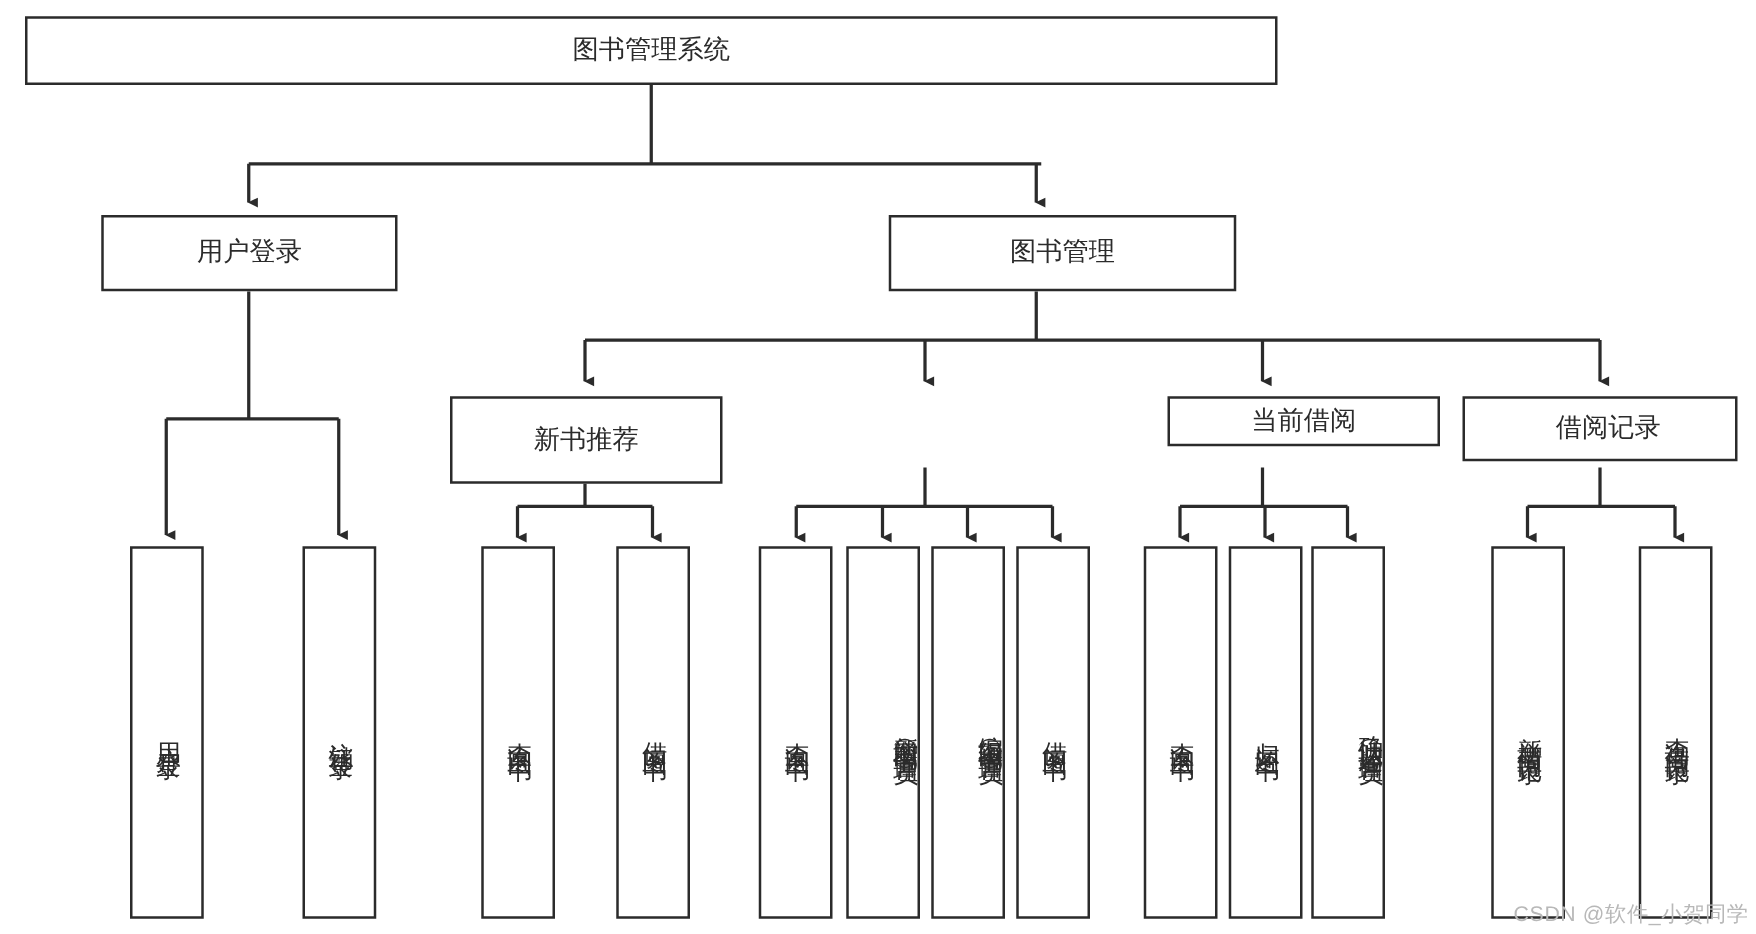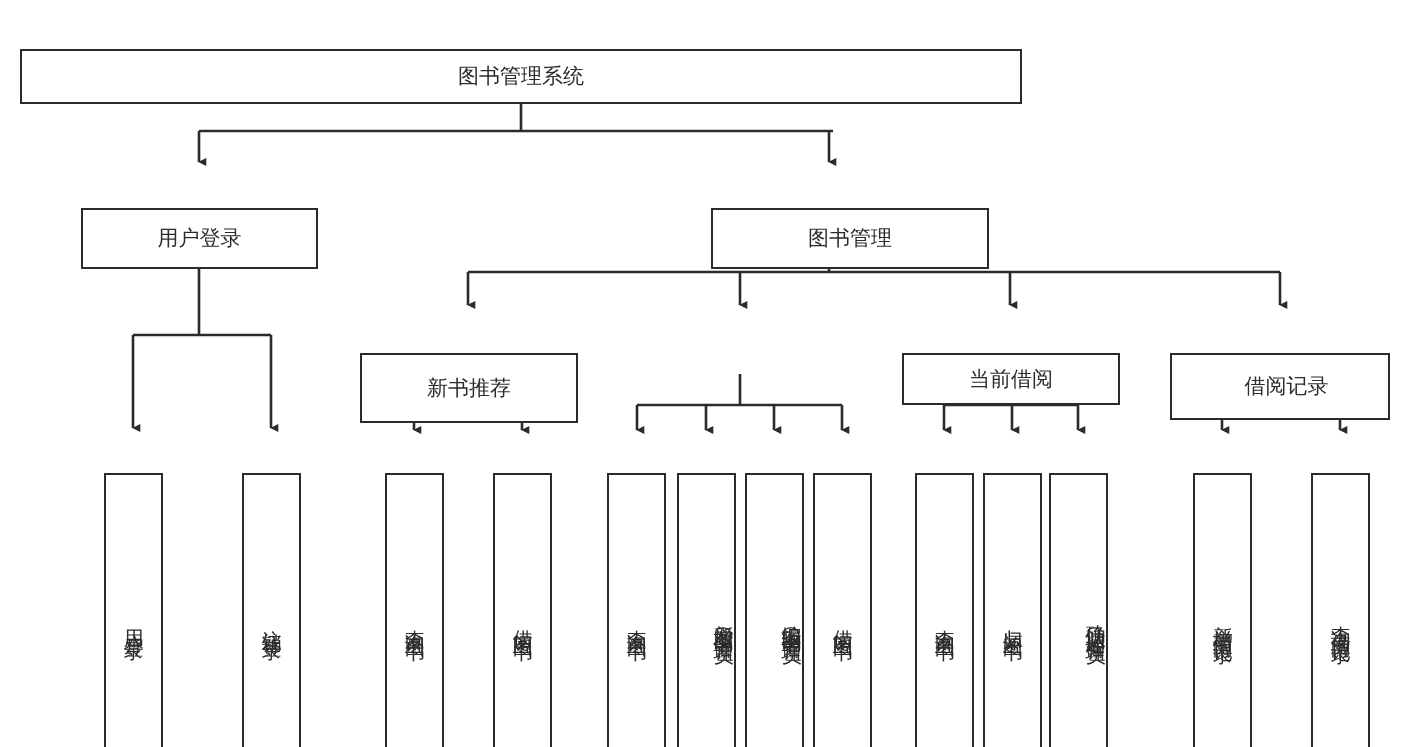--- a/index.html
+++ b/index.html
@@ -13,21 +13,20 @@
   .node{
     position:absolute;
     box-sizing:border-box;
     background:#ffffff;
     border:2.5px solid #2b2b2b;
     display:flex;
     align-items:center;
     justify-content:center;
     color:#2b2b2b;
     line-height:1.08;
-    margin-top:36px;
   }
   .node.h{ font-size:21px; }
   .node.root{ font-size:21px; }
   .node.v{
     font-size:20px;
     writing-mode:vertical-rl;
     text-orientation:upright;
     letter-spacing:4px;
     align-items:center;
     justify-content:center;
@@ -103,35 +102,36 @@
       <path d="M1340,405 L1340,430" marker-end="url(#arrow)"></path>
     </g>
   </svg>
 
   <div class="node root" style="left:20px;top:13px;width:1002px;height:55px;">图书管理系统</div>
 
   <div class="node h" style="left:81px;top:172px;width:237px;height:61px;">用户登录</div>
   <div class="node h" style="left:711px;top:172px;width:278px;height:61px;">图书管理</div>
 
   <div class="node h" style="left:360px;top:317px;width:218px;height:70px;">新书推荐</div>
-  <div class="node h" style="left:902px;top:317px;width:218px;height:52px;">当前借阅</div>
-  <div class="node h" style="left:1170px;top:317px;width:220px;height:67px;padding-left:13px;">借阅记录</div>
+  <div class="node h" style="left:934px;top:317px;width:218px;height:40px;">当前借阅</div>
+  <div class="node h" style="left:1170px;top:317px;width:220px;height:52px;padding-left:13px;">借阅记录</div>
 
   <div class="node v" style="left:104px;top:437px;width:59px;height:298px;">用户登录</div>
   <div class="node v" style="left:242px;top:437px;width:59px;height:298px;">注销登录</div>
 
   <div class="node v" style="left:385px;top:437px;width:59px;height:298px;">查询图书</div>
   <div class="node v" style="left:493px;top:437px;width:59px;height:298px;">借阅图书</div>
 
   <div class="node v" style="left:607px;top:437px;width:59px;height:298px;">查询图书</div>
   <div class="node v tall" style="left:677px;top:437px;width:59px;height:298px;">新增图书（管理员）</div>
   <div class="node v tall" style="left:745px;top:437px;width:59px;height:298px;">编辑图书（管理员）</div>
   <div class="node v" style="left:813px;top:437px;width:59px;height:298px;">借阅图书</div>
 
   <div class="node v" style="left:915px;top:437px;width:59px;height:298px;">查询图书</div>
   <div class="node v" style="left:983px;top:437px;width:59px;height:298px;">归还图书</div>
   <div class="node v tall" style="left:1049px;top:437px;width:59px;height:298px;">确认归还（管理员）</div>
 
   <div class="node v" style="left:1193px;top:437px;width:59px;height:298px;">新增借阅记录</div>
   <div class="node v" style="left:1311px;top:437px;width:59px;height:298px;">查询借阅记录</div>
 
+  <div class="watermark">CSDN @软件_小贺同学</div>
 
 </div>
 
 </body></html>

